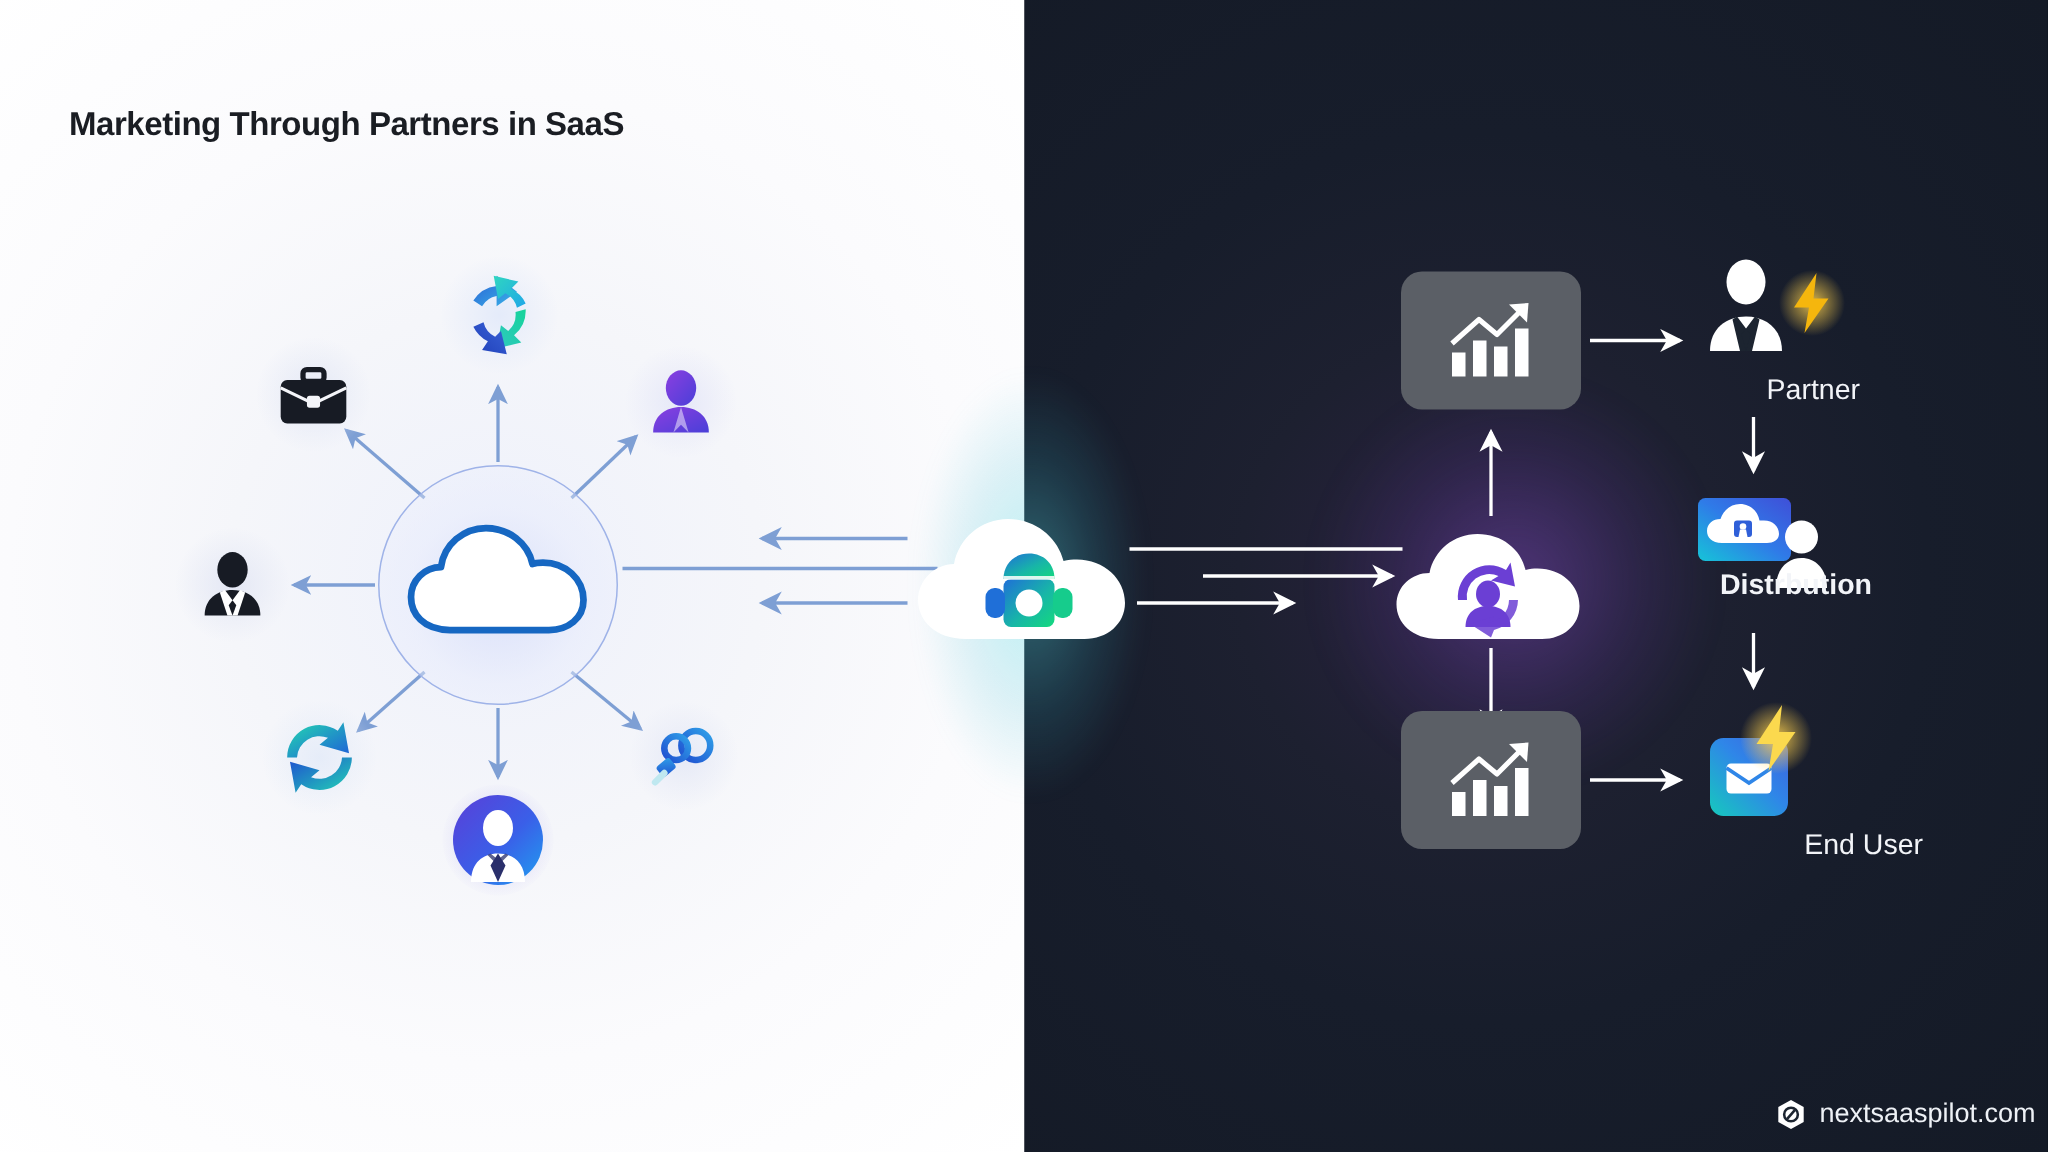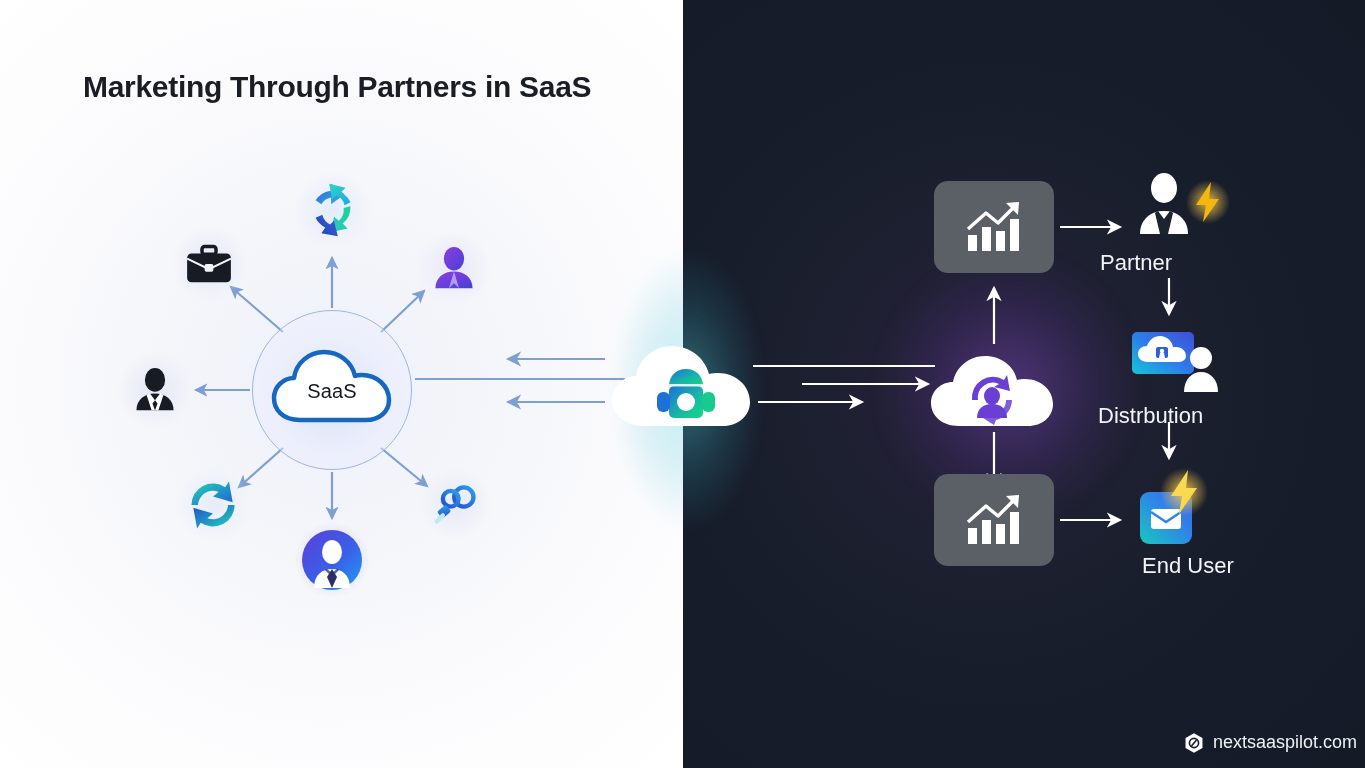--- a/index.html
+++ b/index.html
@@ -28,22 +28,22 @@
   }
   .dark-purple-glow {
     position:absolute; left:880px; top:255px; width:260px; height:265px;
     background:radial-gradient(ellipse at 50% 50%, rgba(150,90,230,0.34) 0%, rgba(120,70,200,0.12) 45%, rgba(0,0,0,0) 72%);
     filter:blur(10px); pointer-events:none;
   }
 
   
   .title {
     position:absolute; left:46px; top:70px;
-    font-size:30px; font-weight:bold; color:#1a1d23;
-    letter-spacing:-0.3px; white-space:nowrap;margin-left:37px;
+    font-size:22px; font-weight:bold; color:#1a1d23;
+    letter-spacing:-0.3px; white-space:nowrap;
   }
 
   
   .node { position:absolute; }
   .glow-disc {
     position:absolute; left:50%; top:50%; transform:translate(-50%,-50%);
     border-radius:50%;
   }
 
   
@@ -66,21 +66,21 @@
   .icon-wrap { position:absolute; display:flex; align-items:center; justify-content:center; }
 
   
   .chart-tile {
     position:absolute; width:120px; height:92px; border-radius:14px;
     background:#5b5f66;
     display:flex; align-items:center; justify-content:center;
   }
 
   .label-dark {
-    position:absolute; color:#f2f4f8; font-size:22px; text-align:left;
+    position:absolute; color:#f2f4f8; font-size:19px; text-align:right;
     white-space:nowrap;
   }
 
   
   .watermark {
     position:absolute; right:8px; bottom:14px;
     display:flex; align-items:flex-start; gap:8px;
     color:#eef1f6; font-size:18px;
   }
 
@@ -116,21 +116,20 @@
   </svg>
 
   <div class="saas-ring"></div>
   <div class="saas-cloud">
     <svg viewBox="0 0 132 92" width="132" height="92">
       <path d="M34 78 C16 78 8 67 8 56 C8 45 17 36 28 36 C30 21 43 10 58 10
                C73 10 86 20 89 34 C91 33 94 33 96 33 C111 33 123 44 123 58
                C123 70 113 78 100 78 Z" fill="#ffffff" stroke="#1667c2" stroke-width="4.5" stroke-linejoin="round"></path>
     </svg>
   </div>
-  <div class="saas-text">SaaS</div>
 
   <div class="icon-wrap" style="left:168px;top:222px;width:82px;height:82px;">
     <div class="glow-disc" style="width:76px;height:76px;background:radial-gradient(circle,rgba(225,230,245,0.85) 0%,rgba(240,242,250,0) 72%);"></div>
     <svg viewBox="0 0 64 64" width="56" height="56" style="position:relative;">
       <rect x="24" y="13" width="16" height="9" rx="3" fill="none" stroke="#171b24" stroke-width="4"></rect>
       <rect x="7" y="21" width="50" height="33" rx="5" fill="#171b24"></rect>
       <path d="M7 27 L28 37 L36 37 L57 27" fill="none" stroke="#f4f5f9" stroke-width="2.4"></path>
       <rect x="27" y="33" width="10" height="9" rx="2" fill="#f4f5f9"></rect>
     </svg>
   </div>
@@ -397,21 +396,21 @@
       <rect x="4" y="4" width="62" height="42" rx="5" fill="url(#dscr)"></rect>
       <path d="M20 34 C13 34 10 30 10 26 C10 21 14 18 19 18 C21 12 26 8 32 8
                C39 8 44 13 45 19 C46 19 47 19 48 19 C54 19 58 23 58 28 C58 32 54 34 50 34 Z" fill="#ffffff"></path>
       <rect x="28" y="19" width="12" height="11" rx="2" fill="#2f5fd8"></rect>
       <circle cx="34" cy="23" r="2.2" fill="#ffffff"></circle>
       <path d="M32 25 L36 25 L37 30 L31 30 Z" fill="#ffffff"></path>
       <circle cx="73" cy="30" r="11" fill="#ffffff"></circle>
       <path d="M56 64 C56 51 64 44 73 44 C82 44 90 51 90 64 Z" fill="#ffffff"></path>
     </svg>
   </div>
-  <div class="label-dark" style="left:1098px;top:403px;width:150px;">Distrbution</div>
+  <div class="label-dark" style="left:1098px;top:380px;width:150px;font-weight:bold;">Distrbution</div>
 
   <svg style="position:absolute;left:1150px;top:420px;width:40px;height:46px;">
     <defs>
         <marker id="wd2" markerWidth="8" markerHeight="8" refX="6" refY="3.5" orient="auto">
       <path d="M0,0 L7,3.5 L0,7 L2,3.5 Z" fill="#ffffff"></path>
         </marker>
       </defs>
     <line x1="19" y1="2" x2="19" y2="38" stroke="#ffffff" stroke-width="2.2" marker-end="url(#wd2)"></line>
   </svg>
 

